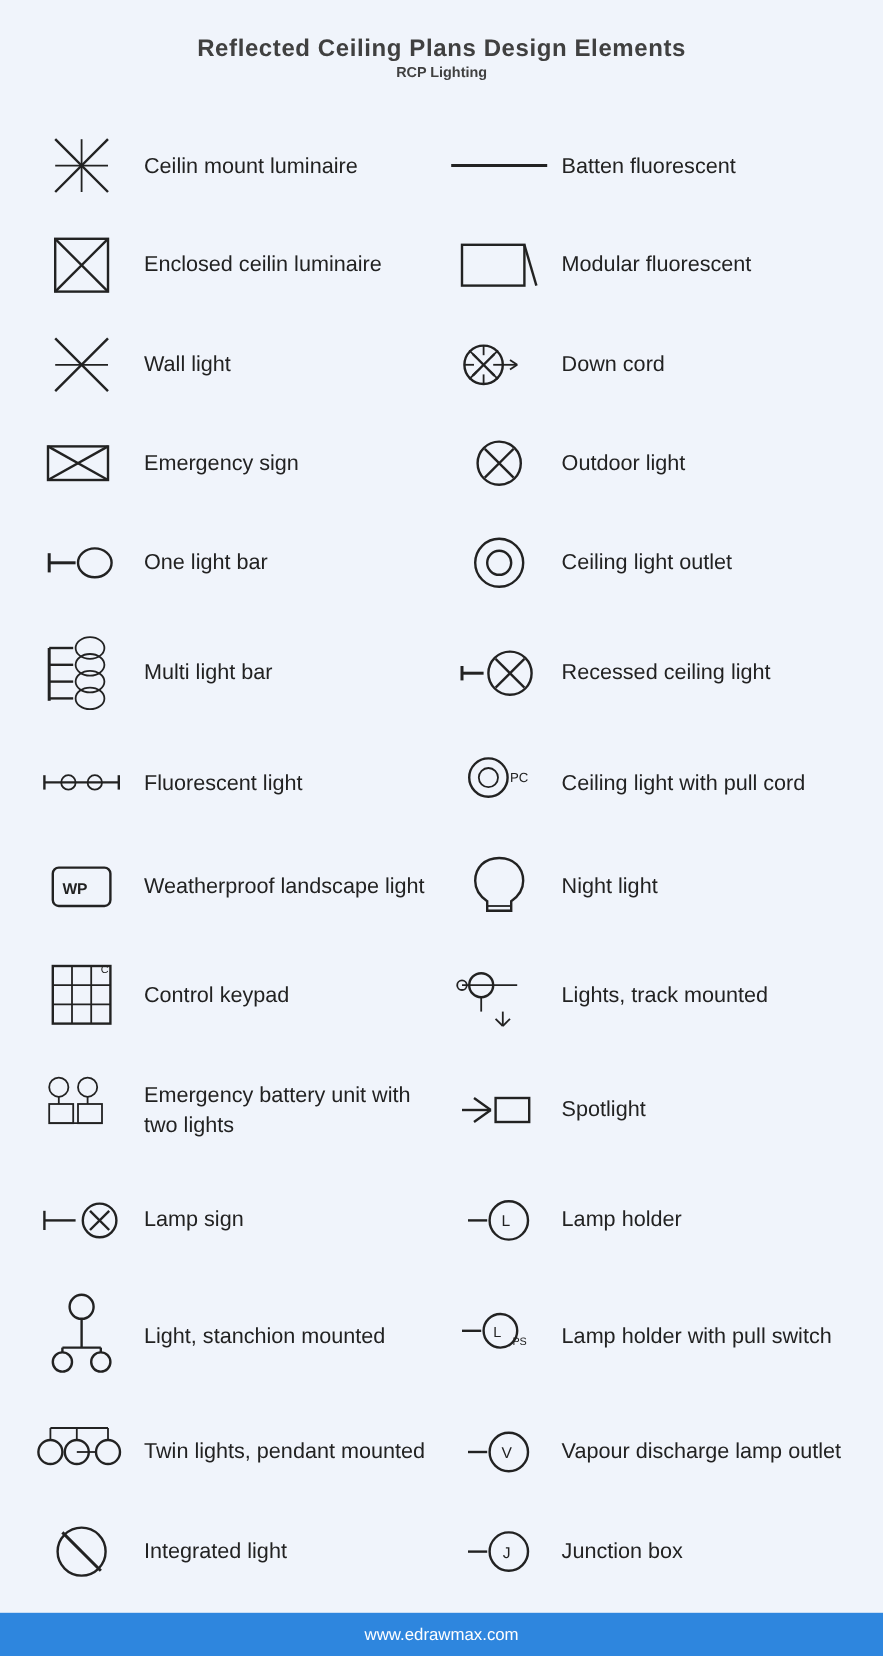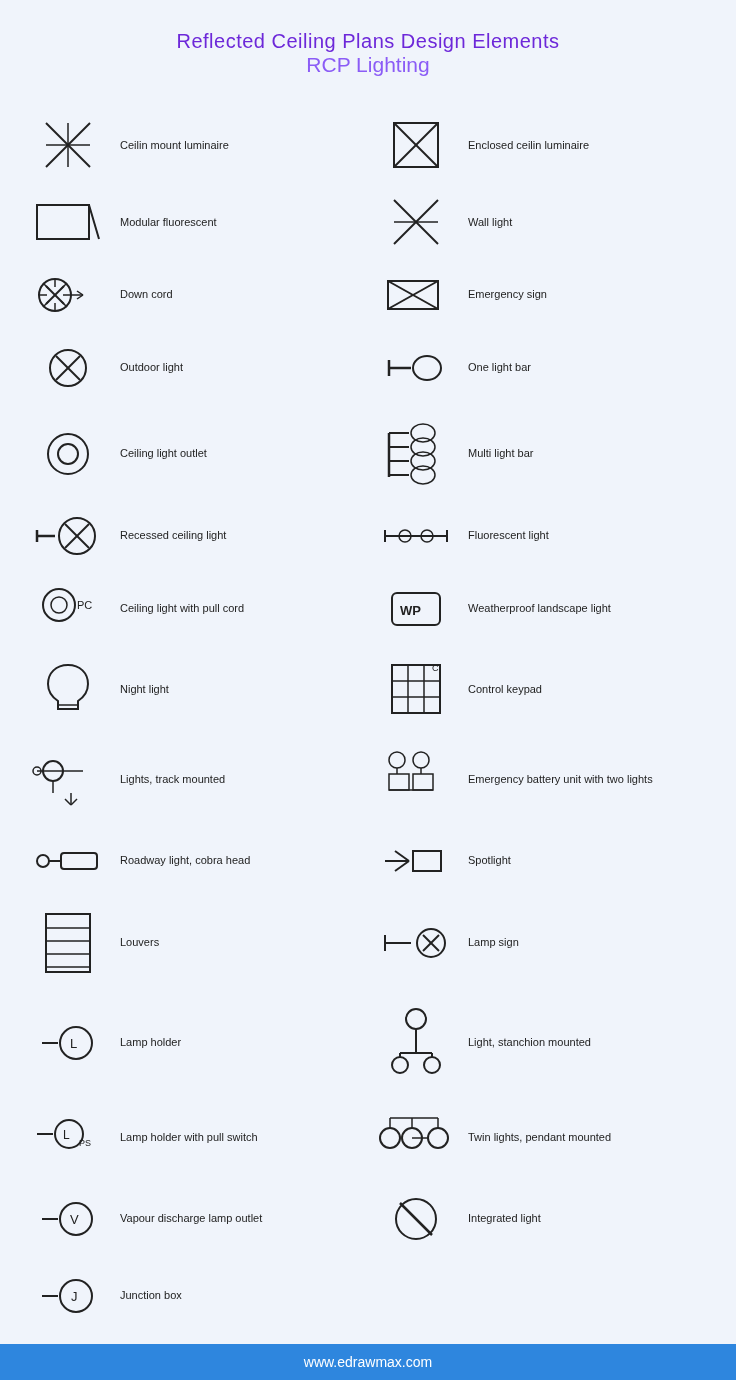--- a/index.html
+++ b/index.html
@@ -17,28 +17,28 @@
       padding: 30px 20px 10px 20px;
       display: flex;
       flex-direction: column;
     }
     .title-block {
       text-align: center;
       margin-bottom: 30px;
     }
     .title-block h1 {
       font-size: 20px;
-      font-weight: normal;
-      color: #6d28d9;
+      font-weight: bold;
+      color: #404040;
       letter-spacing: 0.5px;
     }
     .title-block h2 {
-      font-size: 21px;
-      font-weight: normal;
-      color: #8b5cf6;
+      font-size: 12px;
+      font-weight: bold;
+      color: #404040;
     }
     .grid {
       display: grid;
       grid-template-columns: 1fr 1fr;
       gap: 0;
       flex: 1;
     }
     .item {
       display: flex;
       align-items: center;
@@ -46,21 +46,21 @@
       gap: 12px;
     }
     .symbol {
       width: 80px;
       min-width: 80px;
       display: flex;
       align-items: flex-end;
       justify-content: center;
     }
     .label {
-      font-size: 11px;
+      font-size: 18px;
       color: #222;
       line-height: 1.4;
     }
     svg {
       overflow: visible;
     }
     .footer {
       background: #2e86de;
       color: white;
       text-align: center;
@@ -84,20 +84,28 @@
         <svg width="52" height="52" viewBox="0 0 52 52">
           <line x1="4" y1="4" x2="48" y2="48" stroke="#222" stroke-width="2"></line>
           <line x1="48" y1="4" x2="4" y2="48" stroke="#222" stroke-width="2"></line>
           <line x1="4" y1="26" x2="48" y2="26" stroke="#222" stroke-width="1.5"></line>
           <line x1="26" y1="4" x2="26" y2="48" stroke="#222" stroke-width="1.5"></line>
         </svg>
       </div>
       <div class="label">Ceilin mount luminaire</div>
     </div>
 
+    <div class="item">
+      <div class="symbol">
+        <svg width="80" height="30" viewBox="0 0 80 30">
+          <line x1="0" y1="15" x2="80" y2="15" stroke="#222" stroke-width="2.5"></line>
+        </svg>
+      </div>
+      <div class="label">Batten fluorescent</div>
+    </div>
 
     <div class="item">
       <div class="symbol">
         <svg width="52" height="52" viewBox="0 0 52 52">
           <rect x="4" y="4" width="44" height="44" stroke="#222" stroke-width="2" fill="none"></rect>
           <line x1="4" y1="4" x2="48" y2="48" stroke="#222" stroke-width="2"></line>
           <line x1="48" y1="4" x2="4" y2="48" stroke="#222" stroke-width="2"></line>
         </svg>
       </div>
       <div class="label">Enclosed ceilin luminaire</div>
@@ -307,57 +315,35 @@
           <rect x="8" y="30" width="20" height="16" stroke="#222" stroke-width="1.5" fill="none"></rect>
           <rect x="32" y="30" width="20" height="16" stroke="#222" stroke-width="1.5" fill="none"></rect>
           <line x1="16" y1="24" x2="16" y2="30" stroke="#222" stroke-width="1.5"></line>
           <line x1="40" y1="24" x2="40" y2="30" stroke="#222" stroke-width="1.5"></line>
           <line x1="8" y1="46" x2="52" y2="46" stroke="#222" stroke-width="1.5"></line>
         </svg>
       </div>
       <div class="label">Emergency battery unit with two lights</div>
     </div>
 
-    <div class="item">
-      <div class="symbol">
-        <svg width="75" height="44" viewBox="0 0 75 44">
-          <circle cx="12" cy="22" r="6" stroke="#222" stroke-width="2" fill="none"></circle>
-          <line x1="18" y1="22" x2="30" y2="22" stroke="#222" stroke-width="2"></line>
-          <rect x="30" y="14" width="36" height="16" rx="3" stroke="#222" stroke-width="2" fill="none"></rect>
-        </svg>
-      </div>
-      <div class="label">Roadway light, cobra head</div>
-    </div>
 
     <div class="item">
       <div class="symbol">
         <svg width="70" height="44" viewBox="0 0 70 44">
 
           <line x1="4" y1="22" x2="28" y2="22" stroke="#222" stroke-width="2"></line>
           <line x1="14" y1="12" x2="28" y2="22" stroke="#222" stroke-width="2"></line>
           <line x1="14" y1="32" x2="28" y2="22" stroke="#222" stroke-width="2"></line>
 
           <rect x="32" y="12" width="28" height="20" stroke="#222" stroke-width="2" fill="none"></rect>
         </svg>
       </div>
       <div class="label">Spotlight</div>
     </div>
 
-    <div class="item">
-      <div class="symbol">
-        <svg width="60" height="70" viewBox="0 0 60 70">
-          <rect x="8" y="6" width="44" height="58" stroke="#222" stroke-width="2" fill="none"></rect>
-          <line x1="8" y1="20" x2="52" y2="20" stroke="#222" stroke-width="1.5"></line>
-          <line x1="8" y1="33" x2="52" y2="33" stroke="#222" stroke-width="1.5"></line>
-          <line x1="8" y1="46" x2="52" y2="46" stroke="#222" stroke-width="1.5"></line>
-          <line x1="8" y1="59" x2="52" y2="59" stroke="#222" stroke-width="1.5"></line>
-        </svg>
-      </div>
-      <div class="label">Louvers</div>
-    </div>
 
     <div class="item">
       <div class="symbol">
         <svg width="70" height="44" viewBox="0 0 70 44">
           <line x1="4" y1="22" x2="30" y2="22" stroke="#222" stroke-width="2"></line>
           <line x1="4" y1="14" x2="4" y2="30" stroke="#222" stroke-width="2"></line>
           <circle cx="50" cy="22" r="14" stroke="#222" stroke-width="2" fill="none"></circle>
           <line x1="42" y1="14" x2="58" y2="30" stroke="#222" stroke-width="2"></line>
           <line x1="58" y1="14" x2="42" y2="30" stroke="#222" stroke-width="2"></line>
         </svg>

